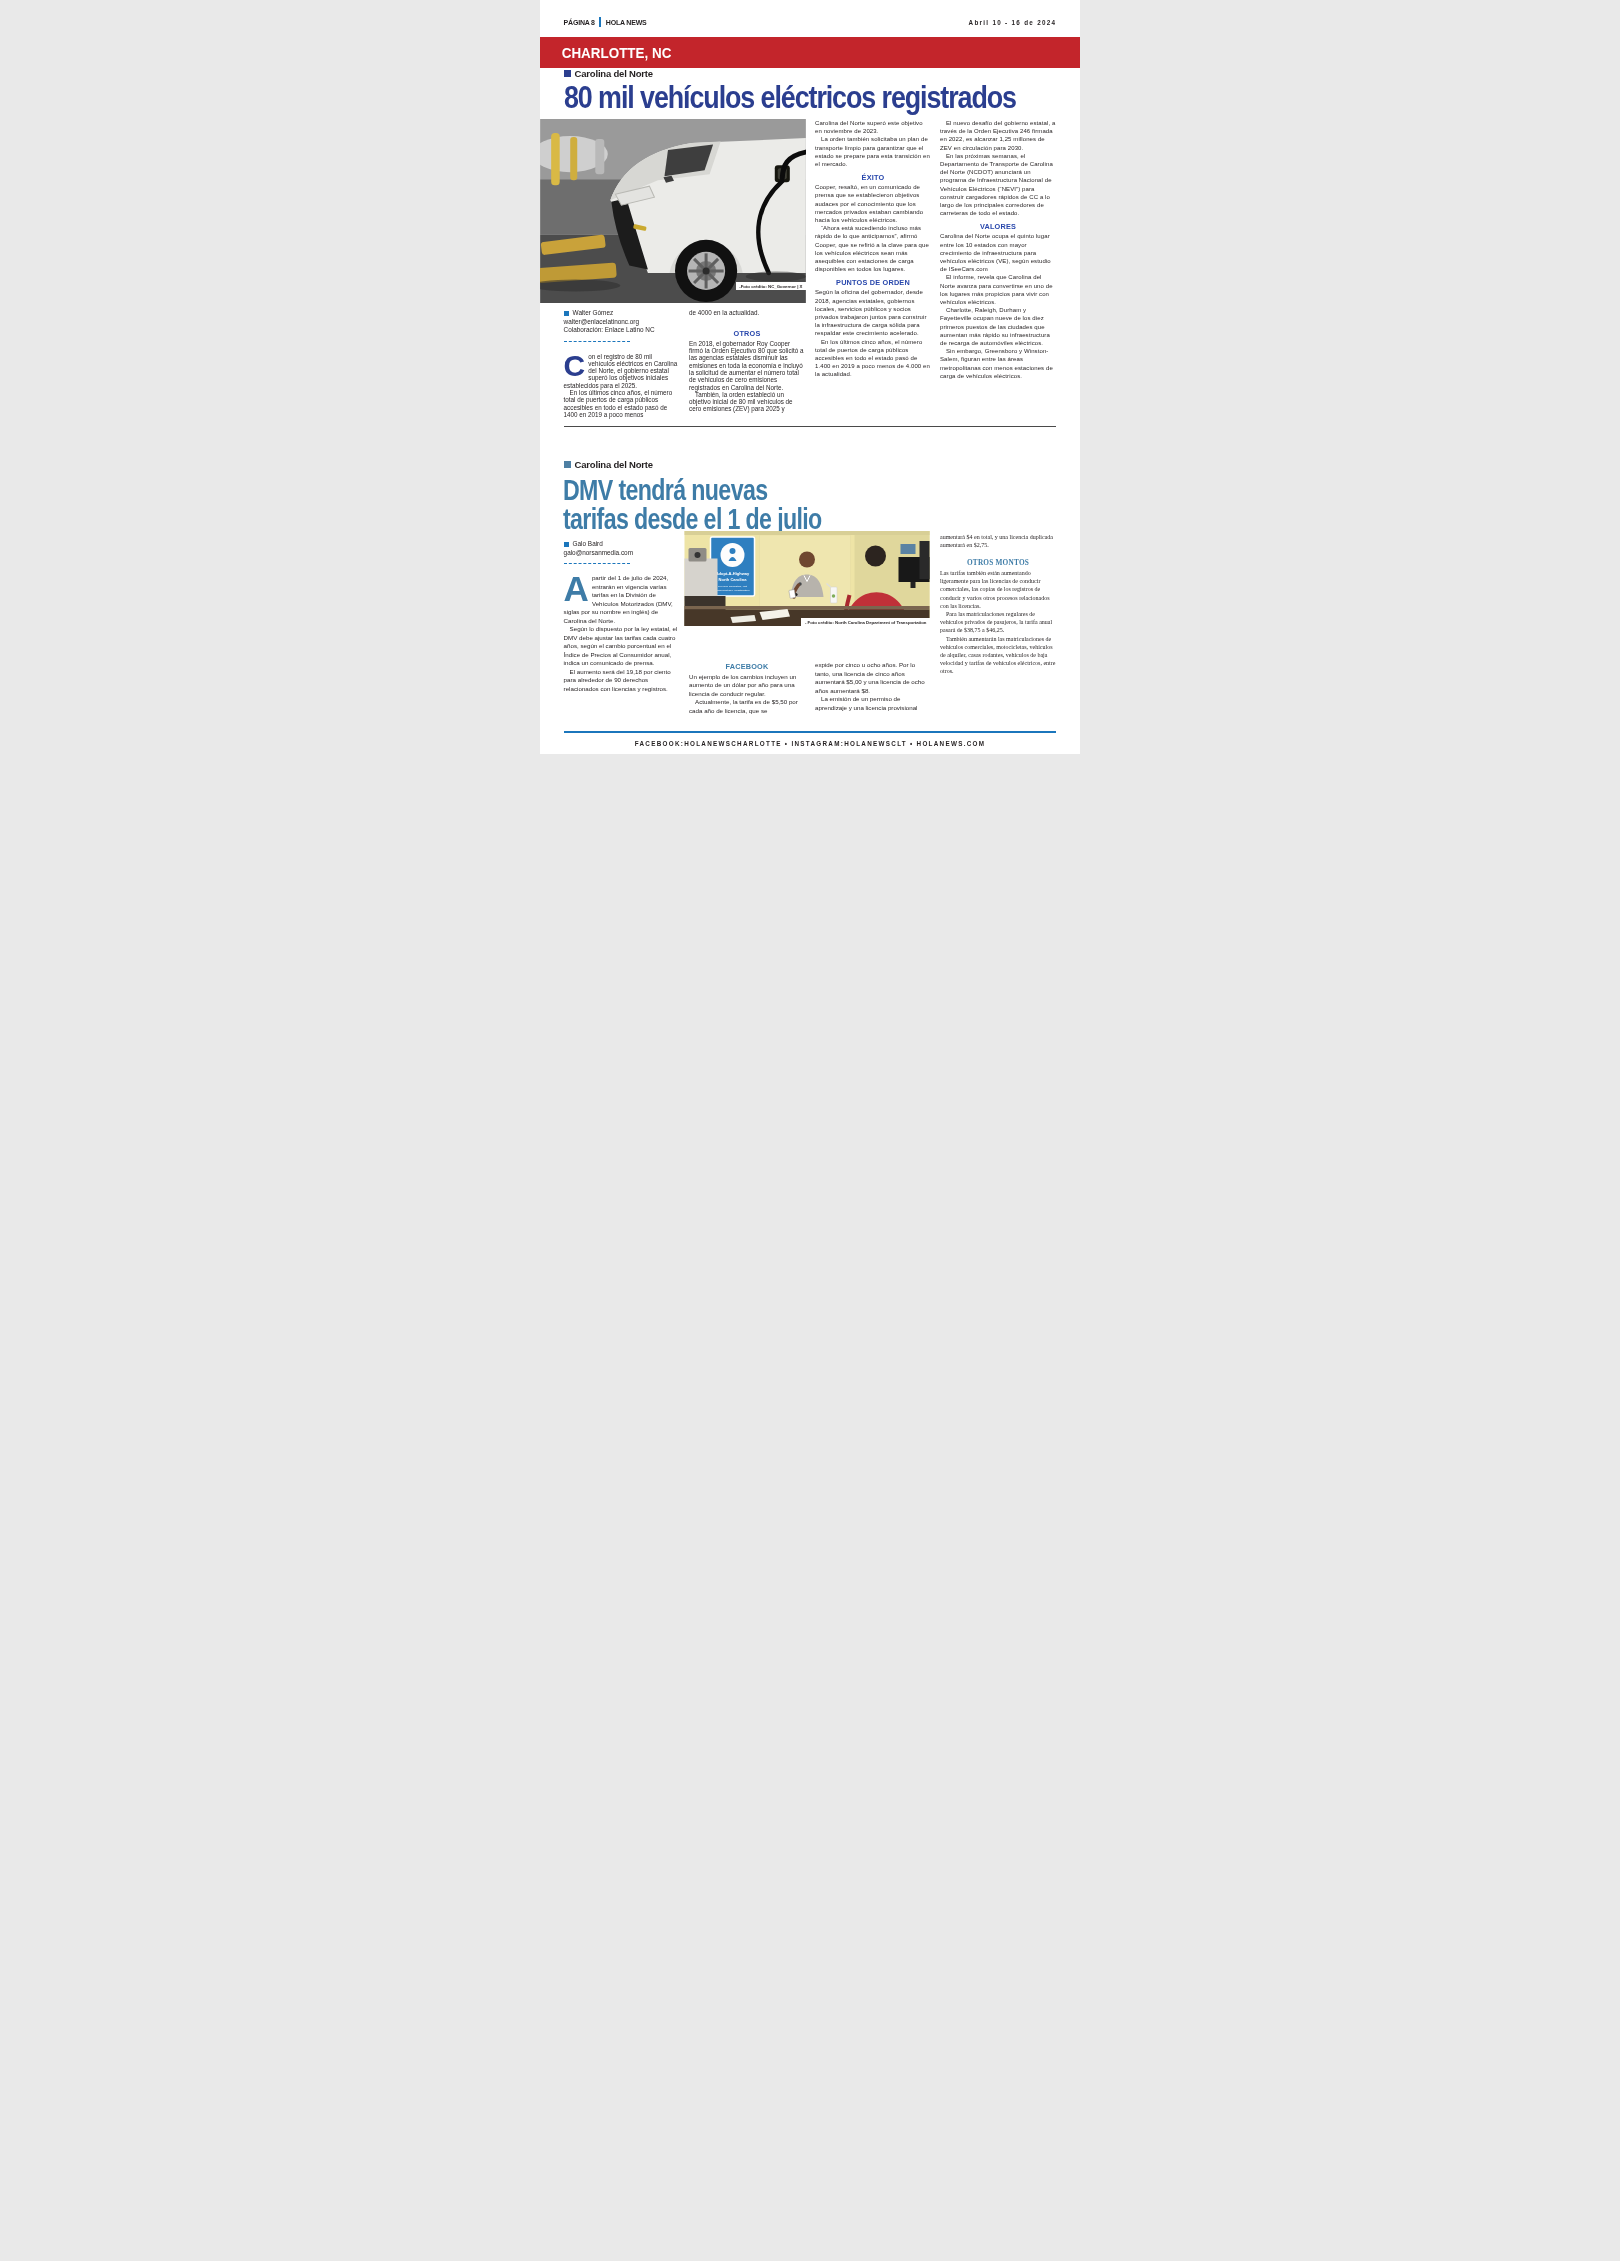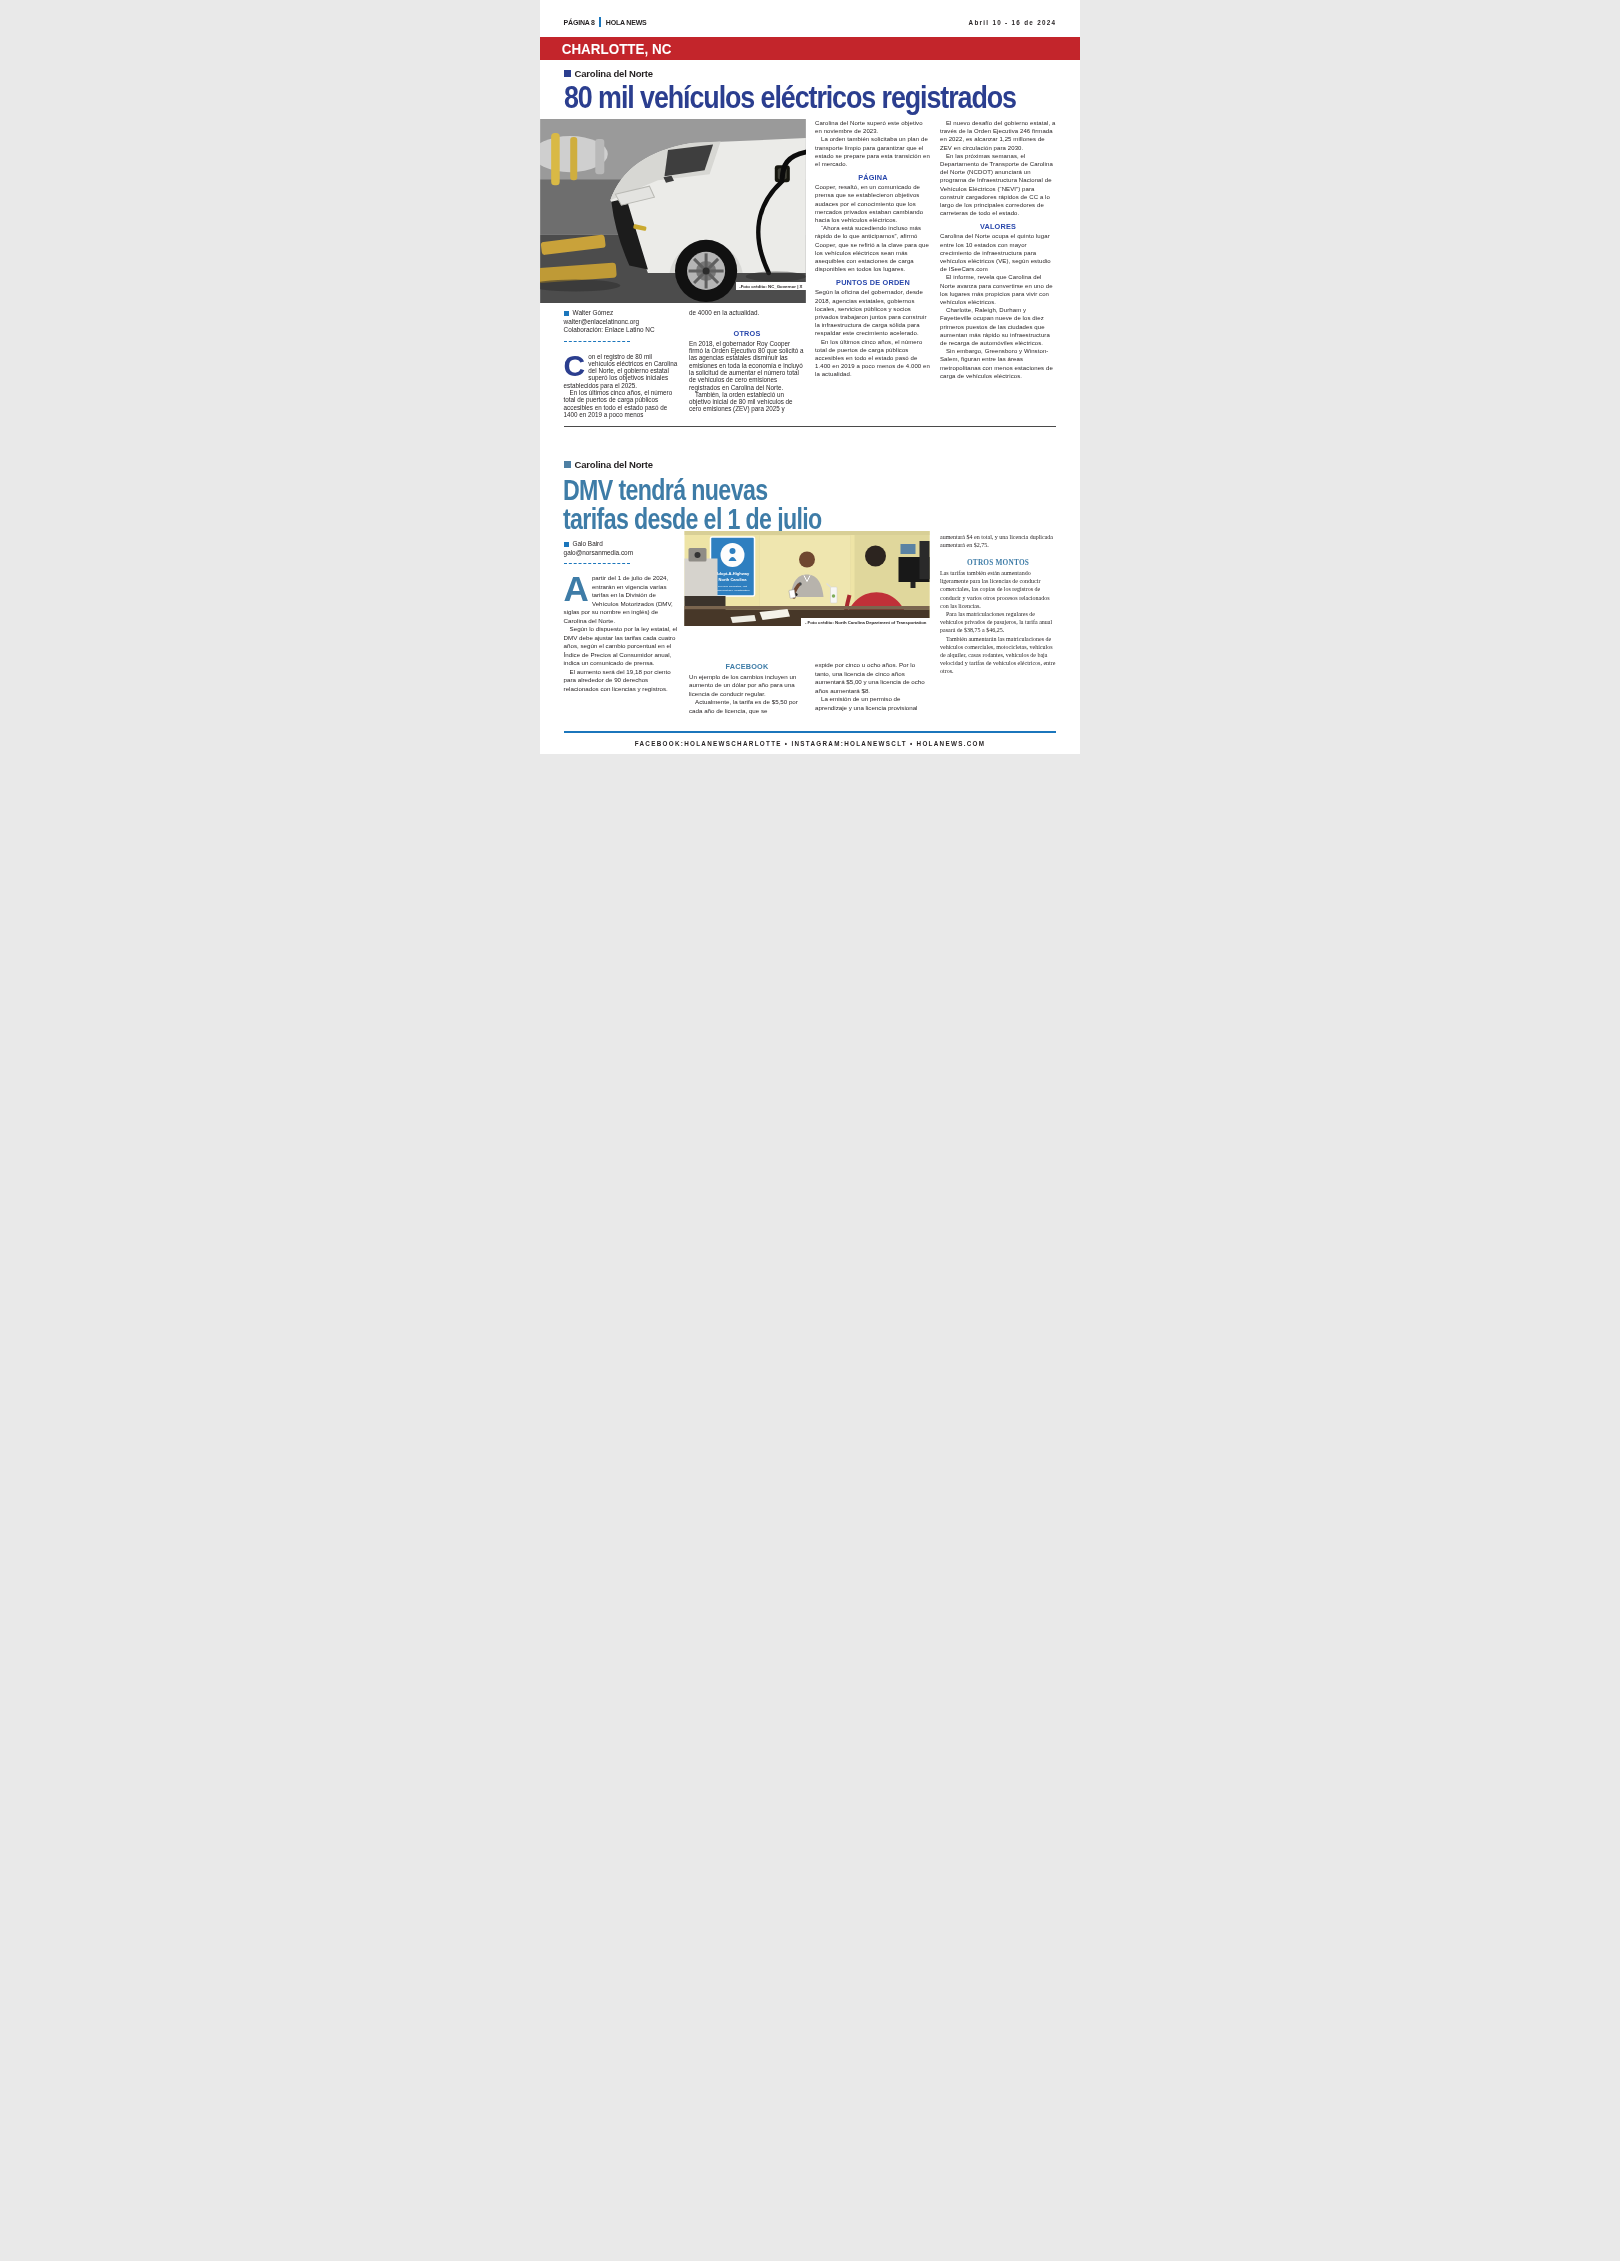--- a/index.html
+++ b/index.html
@@ -5,21 +5,21 @@
   html,body{margin:0;padding:0;background:#e9e9e9;}
   .page{
     position:relative;width:540px;height:754px;margin:0 auto;background:#ffffff;
     font-family:"Liberation Sans", sans-serif;color:#231F20;overflow:hidden;
   }
   
   .hdr{position:absolute;top:17px;left:23.6px;right:23.6px;display:flex;align-items:center;justify-content:space-between;}
   .hdr-left{display:flex;align-items:center;font-weight:bold;font-size:7px;letter-spacing:-0.2px;}
   .hdr-div{width:2px;height:10px;background:#1B76BC;margin:0 4.5px;}
   .hdr-date{font-weight:bold;font-size:6.3px;letter-spacing:1.3px;}
-  .banner{position:absolute;top:37px;left:0;right:0;height:23px;background:#C3252B;display:flex;align-items:center;}
+  .banner{position:absolute;top:37px;left:0;right:0;height:31px;background:#C3252B;display:flex;align-items:center;}
   .banner-txt{color:#fff;font-weight:bold;font-size:14.6px;letter-spacing:0;transform:scaleX(0.92);transform-origin:left center;padding-left:23.6px;white-space:nowrap;}
   
   .kicker{position:absolute;display:flex;align-items:center;gap:4px;font-weight:bold;font-size:9.5px;letter-spacing:-0.2px;}
   .ksq{width:7px;height:7px;display:inline-block;}
   .h1{position:absolute;left:23.6px;font-weight:bold;color:#2B3E8F;font-size:32px;letter-spacing:-1.3px;transform:scaleX(0.84);transform-origin:left top;white-space:nowrap;}
   .h2{position:absolute;left:23px;font-weight:bold;color:#3E7CA7;font-size:29px;line-height:29px;letter-spacing:-0.8px;transform:scaleX(0.8);transform-origin:left top;white-space:nowrap;}
   
   .col{position:absolute;width:116px;}
   .body{margin:0;font-size:6.3px;line-height:7.3px;text-align:left;}
   .wide{font-size:6px;line-height:8.2px;letter-spacing:0.1px;}
@@ -133,21 +133,21 @@
   <div class="col" style="left:149px;top:309px;">
     <p class="body">de 4000 en la actualidad.</p>
     <div class="subhead sh-royal" style="margin-top:13px;">OTROS</div>
     <p class="body">En 2018, el gobernador Roy Cooper firmó la Orden Ejecutivo 80 que solicitó a las agencias estatales disminuir las emisiones en toda la economía e incluyó la solicitud de aumentar el número total de vehículos de cero emisiones registrados en Carolina del Norte.</p>
     <p class="body ind">También, la orden estableció un objetivo inicial de 80 mil vehículos de cero emisiones (ZEV) para 2025 y</p>
   </div>
 
   <div class="col" style="left:275px;top:119px;">
     <p class="body wide">Carolina del Norte superó este objetivo en noviembre de 2023.</p>
     <p class="body wide ind">La orden también solicitaba un plan de transporte limpio para garantizar que el estado se prepare para esta transición en el mercado.</p>
-    <div class="subhead sh-royal">PÁGINA</div>
+    <div class="subhead sh-royal">ÉXITO</div>
     <p class="body wide">Cooper, resaltó, en un comunicado de prensa que se establecieron objetivos audaces por el conocimiento que los mercados privados estaban cambiando hacia los vehículos eléctricos.</p>
     <p class="body wide ind">“Ahora está sucediendo incluso más rápido de lo que anticipamos”, afirmó Cooper, que se refirió a la clave para que los vehículos eléctricos sean más asequibles con estaciones de carga disponibles en todos los lugares.</p>
     <div class="subhead sh-royal">PUNTOS DE ORDEN</div>
     <p class="body wide">Según la oficina del gobernador, desde 2018, agencias estatales, gobiernos locales, servicios públicos y socios privados trabajaron juntos para construir la infraestructura de carga sólida para respaldar este crecimiento acelerado.</p>
     <p class="body wide ind">En los últimos cinco años, el número total de puertos de carga públicos accesibles en todo el estado pasó de 1.400 en 2019 a poco menos de 4.000 en la actualidad.</p>
   </div>
 
   <div class="col" style="left:400px;top:119px;">
     <p class="body wide ind">El nuevo desafío del gobierno estatal, a través de la Orden Ejecutiva 246 firmada en 2022, es alcanzar 1,25 millones de ZEV en circulación para 2030.</p>
     <p class="body wide ind">En las próximas semanas, el Departamento de Transporte de Carolina del Norte (NCDOT) anunciará un programa de Infraestructura Nacional de Vehículos Eléctricos (“NEVI”) para construir cargadores rápidos de CC a lo largo de los principales corredores de carreteras de todo el estado.</p>

